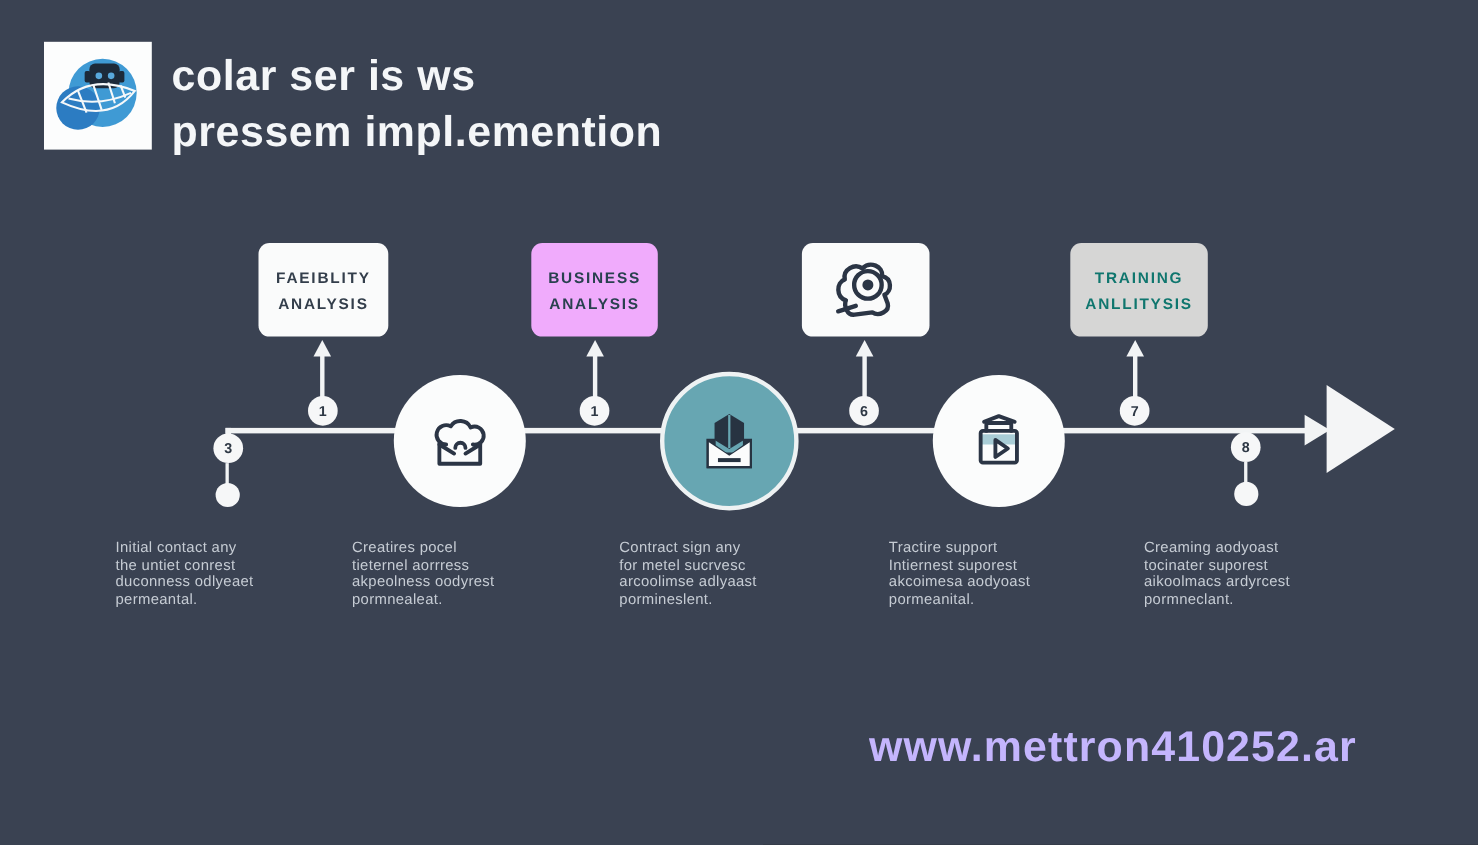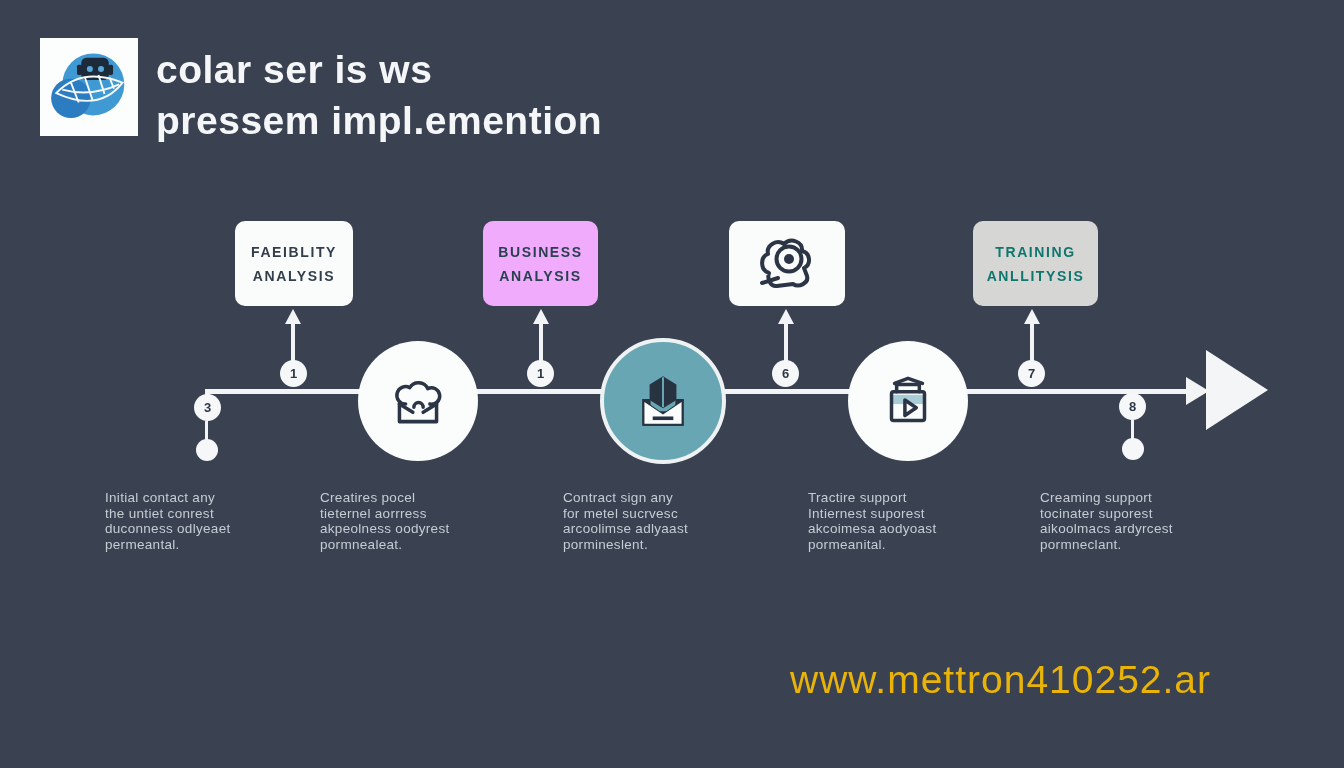--- a/index.html
+++ b/index.html
@@ -67,21 +67,21 @@
   .desc {
     position:absolute; top:490px; width:200px;
     color:#c6ccd4; font-size:13.5px; line-height:15.5px;
     text-align:left; white-space:pre-line; letter-spacing:0.3px;
   }
   .d0 { left:105px; } .d1 { left:320px; } .d2 { left:563px; }
   .d3 { left:808px; } .d4 { left:1040px; }
   
   .footer-url {
     position:absolute; left:790px; top:658px;
-    color:#eab308; font-size:39px; font-weight:normal; letter-spacing:1px;
+    color:#c4b5fd; font-size:39px; font-weight:bold; letter-spacing:1px;
   }
 </style>
 </head>
 <body>
 
 <div class="canvas">
 
   <div class="logo-box">
     <svg width="86" height="86" viewBox="0 0 100 100">
       <circle cx="55" cy="47" r="36" fill="#3f9ad4"></circle>
@@ -204,20 +204,20 @@
 arcoolimse adlyaast
 pormineslent.</div>
   <div class="desc d1">Creatires pocel
 tieternel aorrress
 akpeolness oodyrest
 pormnealeat.</div>
   <div class="desc d3">Tractire support
 Intiernest suporest
 akcoimesa aodyoast
 pormeanital.</div>
-  <div class="desc d4">Creaming support
+  <div class="desc d4">Creaming aodyoast
 tocinater suporest
 aikoolmacs ardyrcest
 pormneclant.</div>
 
   <div class="footer-url">www.mettron410252.ar</div>
 
 </div>
 
 </body></html>

